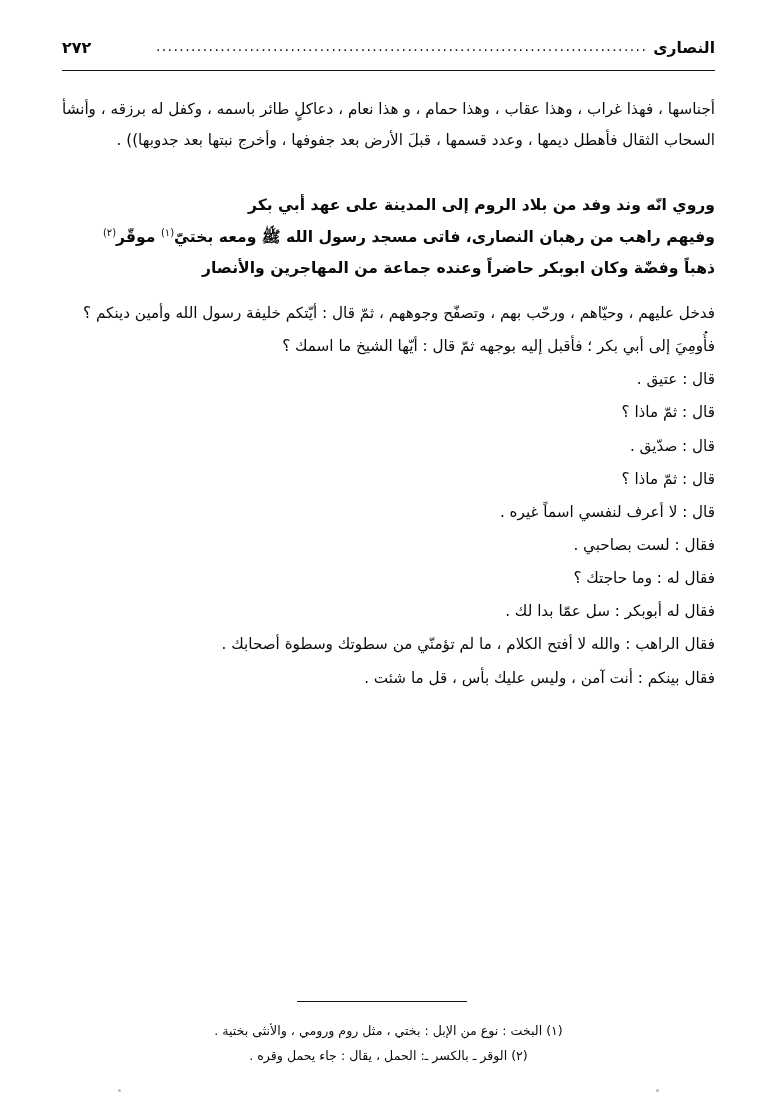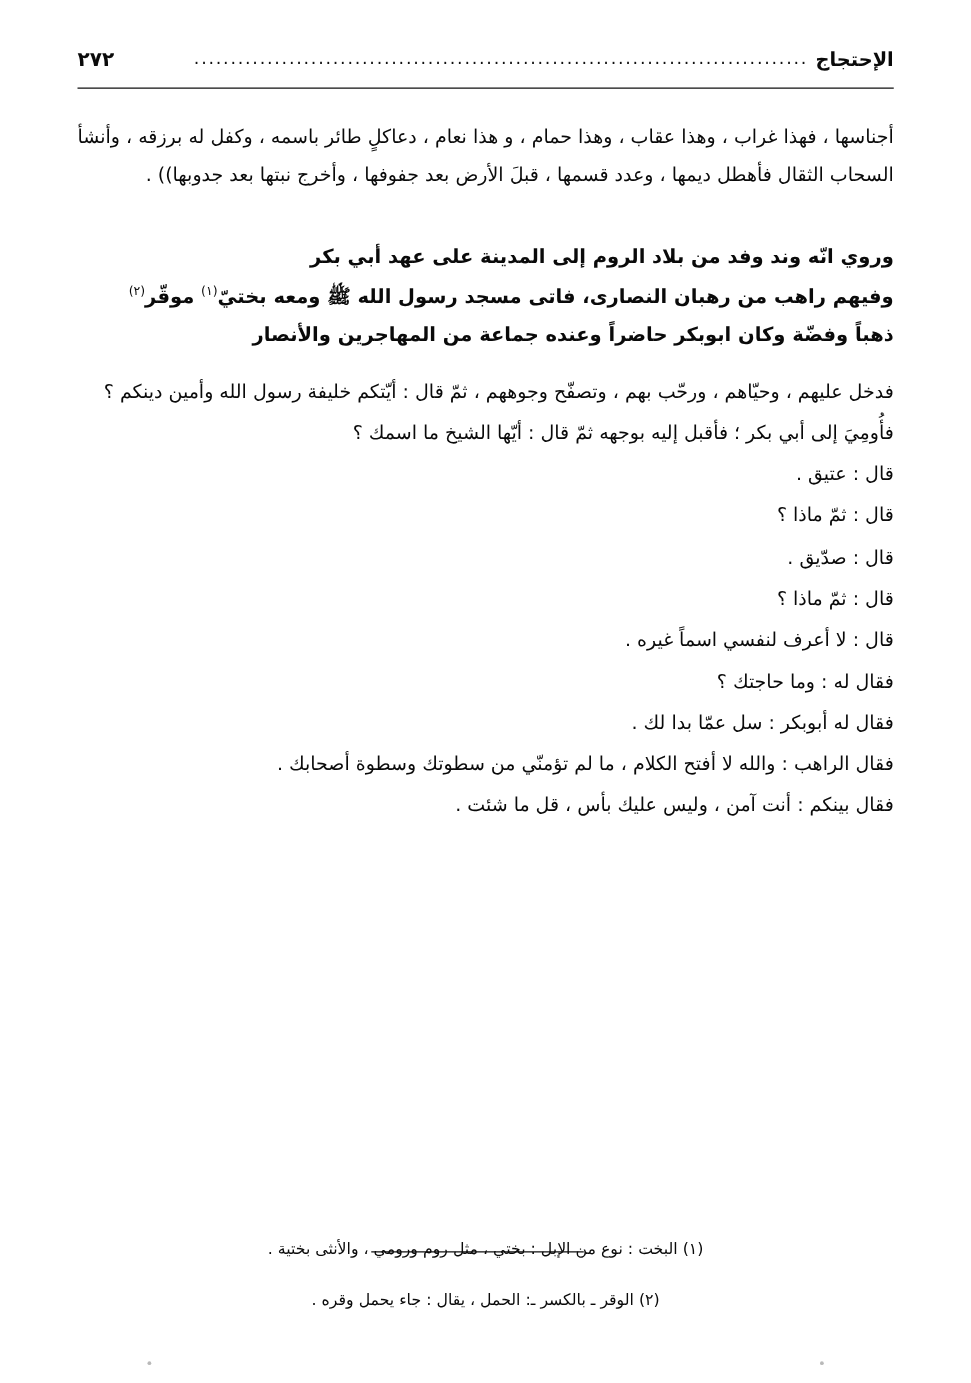--- a/index.html
+++ b/index.html
@@ -124,40 +124,40 @@
     position: absolute;
     bottom: 38px;
     right: 62px;
     left: 62px;
     direction: rtl;
     text-align: center;
     font-size: 12.6px;
     line-height: 2.0;
   }
   .footnotes .fn-line {
-    margin: 16px;
+    margin: 0;
   }
 
   
   .edge-mark {
     position: absolute;
     bottom: 14px;
     width: 3px;
     height: 3px;
     border-radius: 50%;
     background: #b9b9b9;
   }
 </style>
 </head>
 <body>
 
 <div class="page">
 
   <div class="header">
-    <span class="book-title">الإحتجاج</span>
+    <span class="book-title">النصارى</span>
     <span class="dots">....................................................................................</span>
     <span class="page-number">٢٧٢</span>
   </div>
   <div class="header-rule"></div>
 
   <div class="content">
 
     <p class="para first">أجناسها ، فهذا غراب ، وهذا عقاب ، وهذا حمام ، و هذا نعام ، دعاكلٍ طائر باسمه ، وكفل له برزقه ، وأنشأ السحاب الثقال فأهطل ديمها ، وعدد قسمها ، قبلَ الأرض بعد جفوفها ، وأخرج نبتها بعد جدوبها)) .</p>
 
     <div class="heading">
@@ -167,20 +167,21 @@
     </div>
 
     <div class="dialog">
       <p class="block">فدخل عليهم ، وحيّاهم ، ورحّب بهم ، وتصفّح وجوههم ، ثمّ قال : أيّتكم خليفة رسول الله وأمين دينكم ؟</p>
       <p class="line center-line">فأُومِيَ إلى أبي بكر ؛ فأقبل إليه بوجهه ثمّ قال : أيّها الشيخ ما اسمك ؟</p>
       <p class="line center-line">قال : عتيق .</p>
       <p class="line center-line">قال : ثمّ ماذا ؟</p>
       <p class="line center-line">قال : صدّيق .</p>
       <p class="line center-line">قال : ثمّ ماذا ؟</p>
       <p class="line center-line">قال : لا أعرف لنفسي اسماً غيره .</p>
+      <p class="line center-line">فقال : لست بصاحبي .</p>
       <p class="line center-line">فقال له : وما حاجتك ؟</p>
       <p class="line center-line">فقال له أبوبكر : سل عمّا بدا لك .</p>
       <p class="line center-line">فقال الراهب : والله لا أفتح الكلام ، ما لم تؤمنّي من سطوتك وسطوة أصحابك .</p>
       <p class="line center-line">فقال بينكم : أنت آمن ، وليس عليك بأس ، قل ما شئت .</p>
     </div>
 
   </div>
 
   <div class="fn-rule"></div>
   <div class="footnotes">

